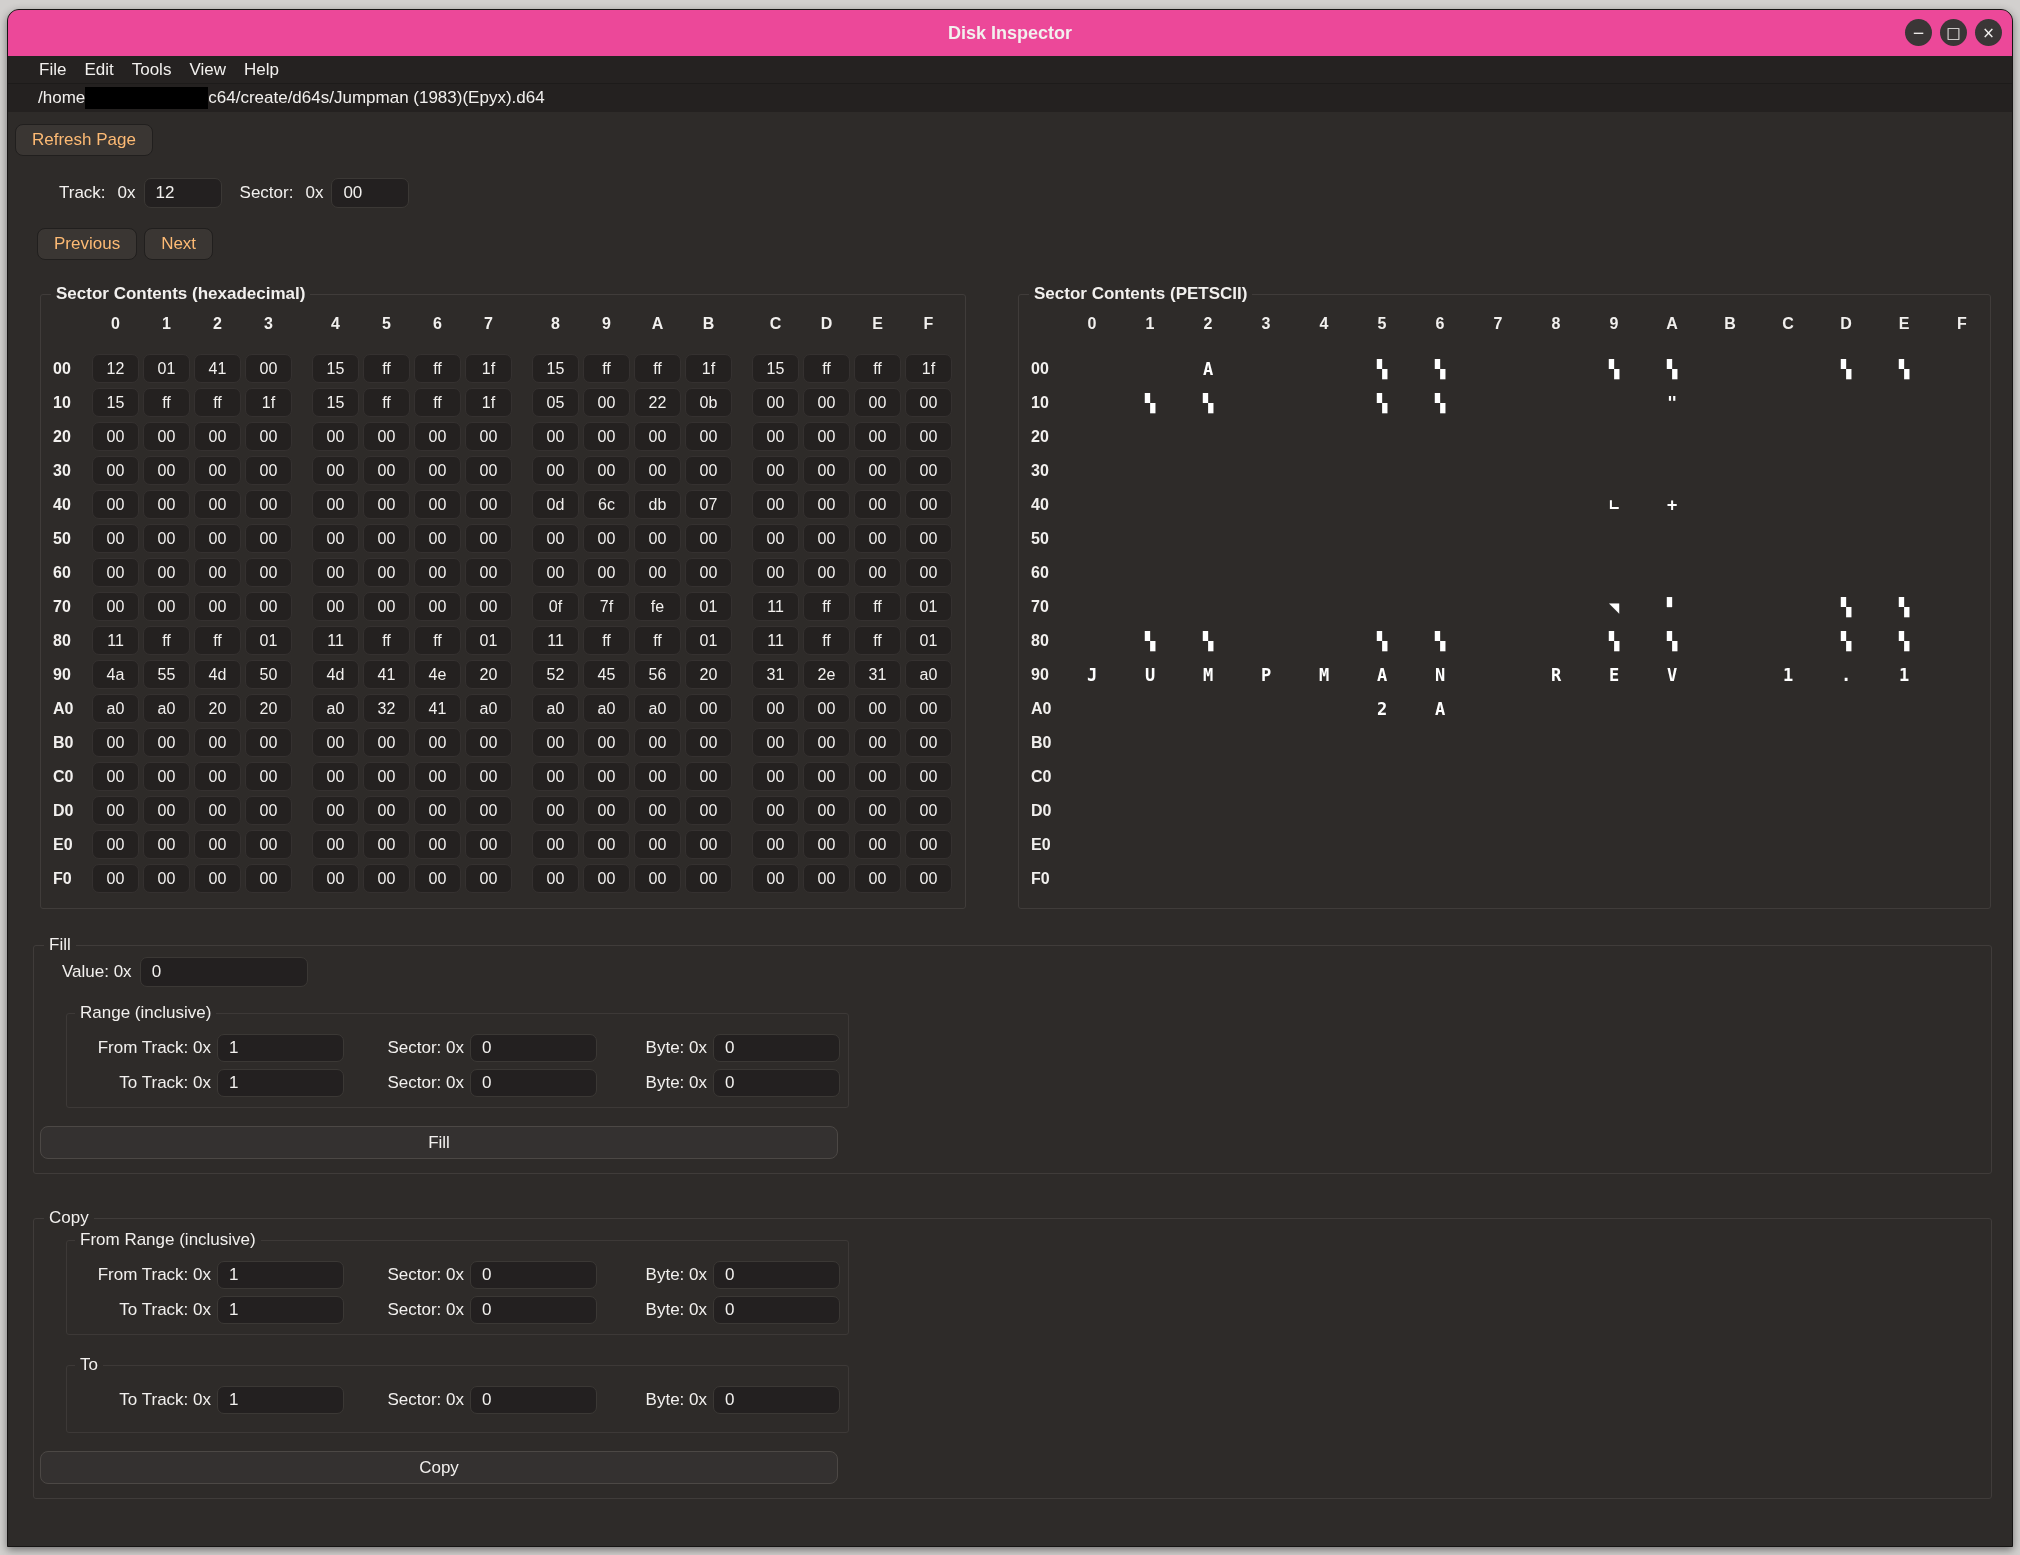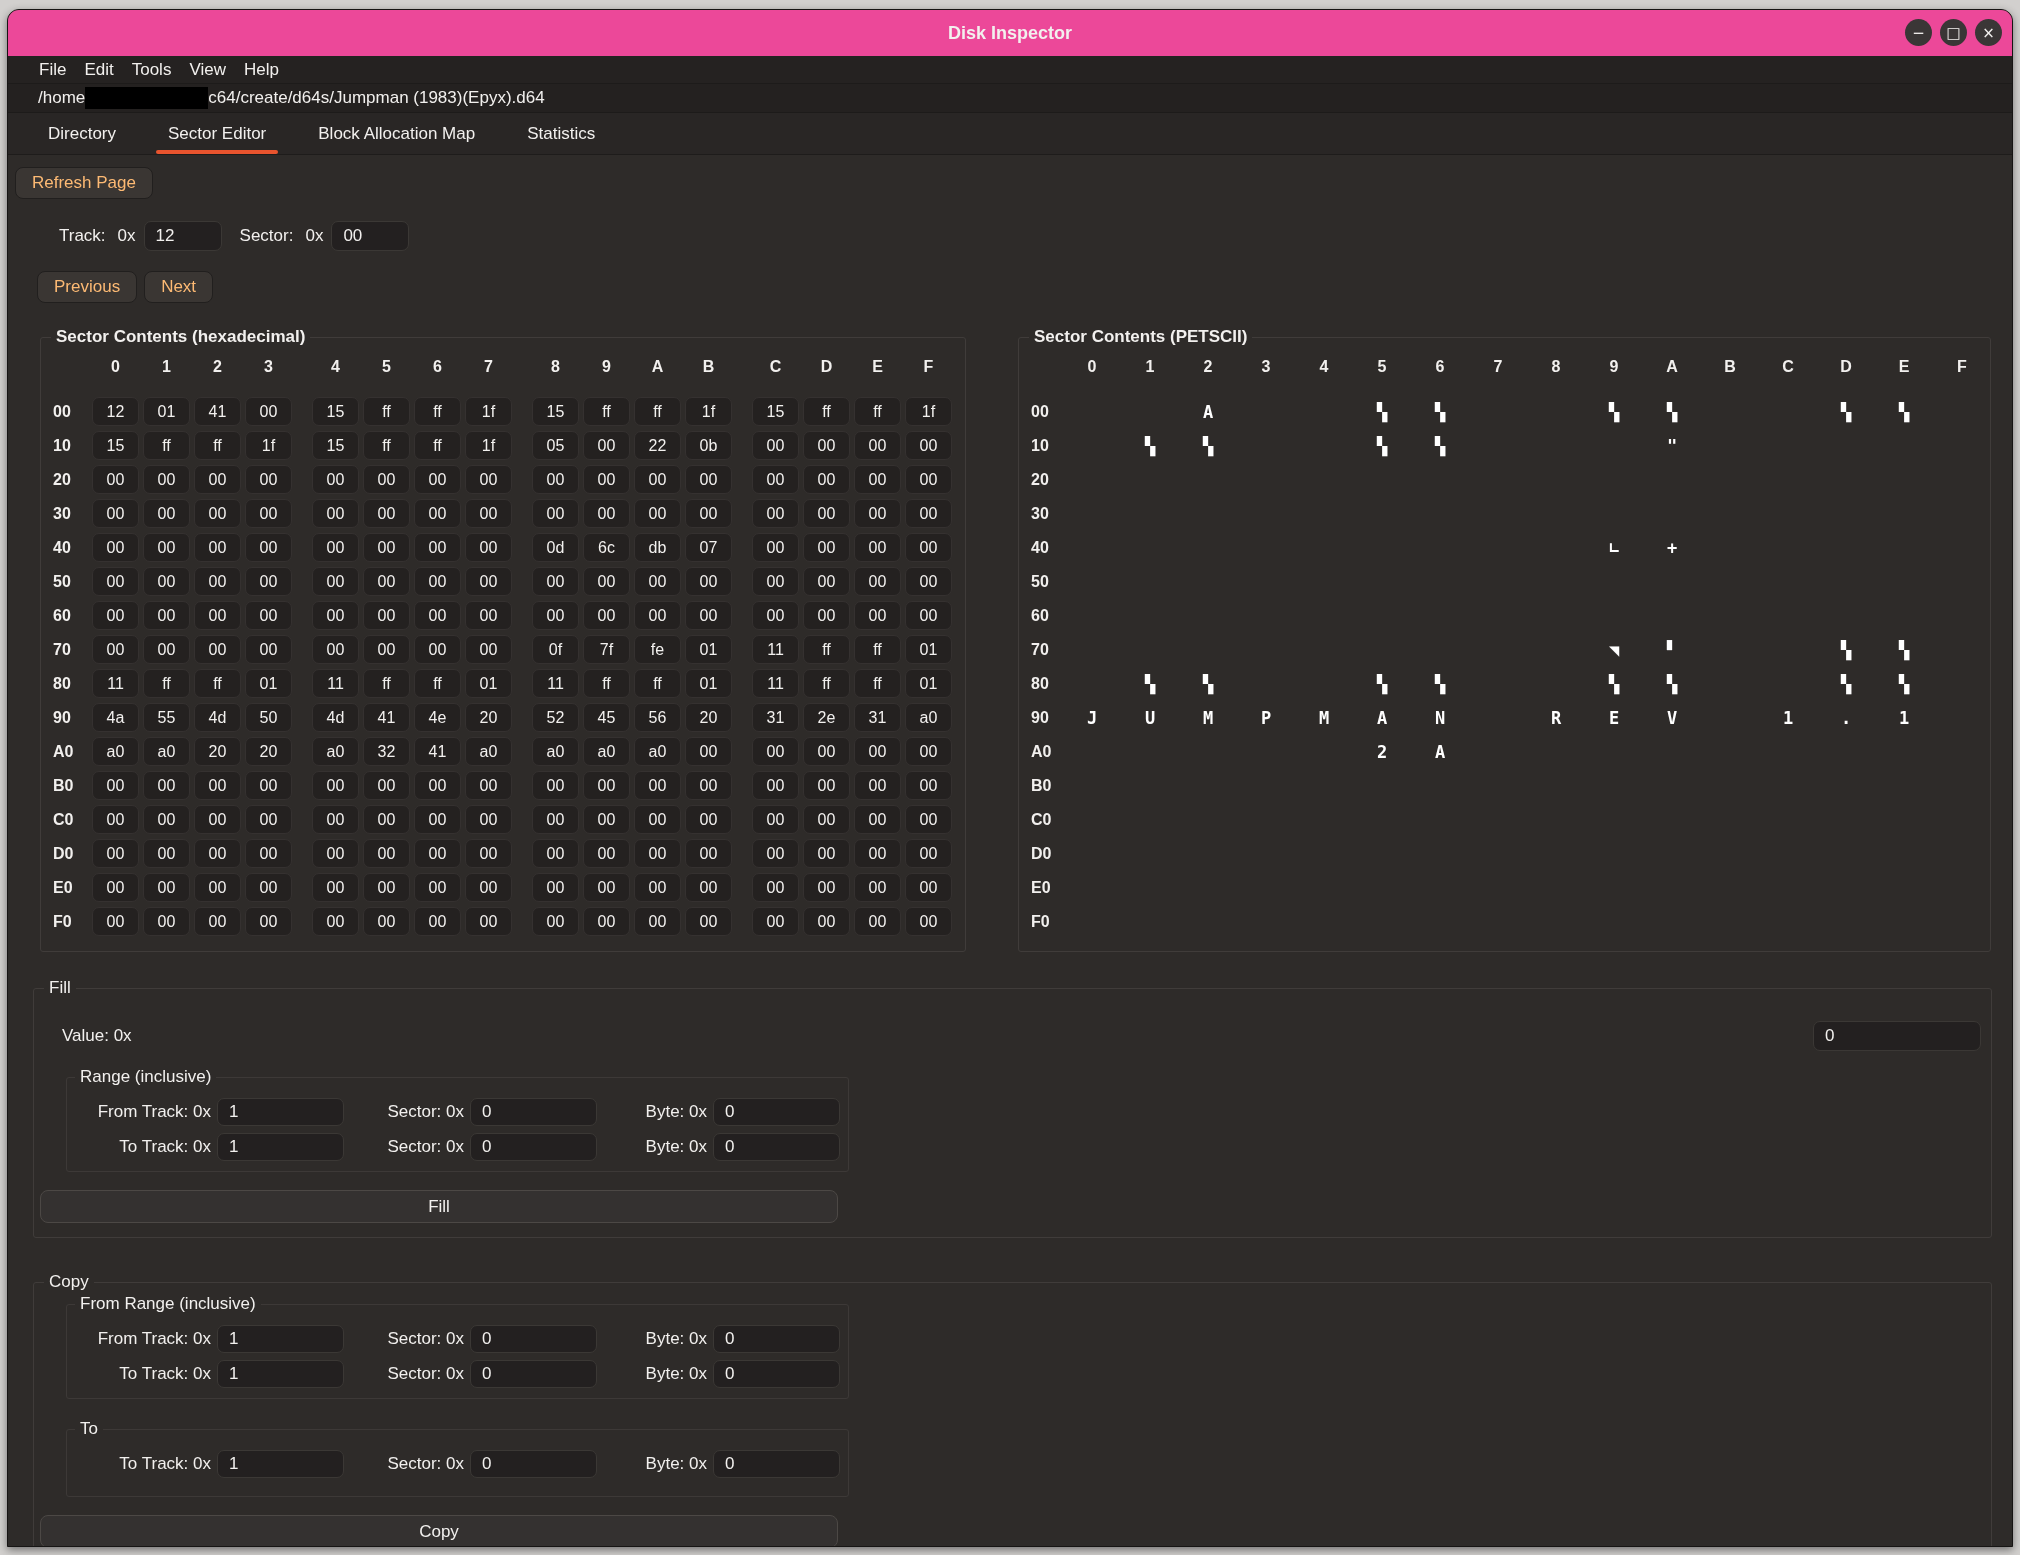--- a/index.html
+++ b/index.html
@@ -72,21 +72,21 @@
     font-size: 16px; color: #f3f1ef; }
   .head-hex { width: 47px; text-align: center; font-weight: bold; font-size: 16px; }
   .pet-cell { width: 44px; height: 29px; display: flex; align-items: center; justify-content: center;
     font-family: "DejaVu Sans Mono", "DejaVu Sans", monospace; font-weight: bold;
     font-size: 17px; color: #ffffff; }
   .head-pet { width: 44px; text-align: center; font-weight: bold; font-size: 16px;
     font-family: "Liberation Sans", sans-serif; }
   
   .section-fieldset { margin: 26px 10px 0 18px; padding: 2px 10px 14px 6px; }
   .copyfs { margin-top: 34px; }
-  .value-row { margin: 21px 0 16px 22px; display: flex; align-items: center; justify-content: space-between; }
+  .value-row { margin: 0 0 16px 22px; display: flex; align-items: center; }
   .value-input { width: 168px; margin-left: 8px; }
   .inner-fieldset { width: 762px; margin-left: 26px; padding: 4px 8px 10px 4px;
     border-color: #3d3937; }
   .param-row { display: flex; align-items: center; margin: 7px 0 0 0; }
   .plabel { font-size: 17px; }
   .plabel.l1 { width: 140px; text-align: right; margin-right: 6px; }
   .plabel.l2 { width: 120px; text-align: right; margin-right: 6px; }
   .plabel.l3 { width: 110px; text-align: right; margin-right: 6px; }
   .pinput.pw { width: 127px; height: 28px; }
   .big-btn { display: block; width: 798px; height: 33px; margin-top: 18px;
@@ -115,26 +115,20 @@
       <div class="menu-item">View</div>
       <div class="menu-item">Help</div>
     </div>
 
   <div class="pathbar">
     <span>/home</span>
       <span class="redaction"></span>
       <span>c64/create/d64s/Jumpman (1983)(Epyx).d64</span>
   </div>
 
-  <div class="tabbar" id="tabbar">
-      <div class="tab">Directory</div>
-      <div class="tab active">Sector Editor</div>
-      <div class="tab">Block Allocation Map</div>
-      <div class="tab">Statistics</div>
-    </div>
 
   <div class="content">
 
     <button class="btn">Refresh Page</button>
 
     <div class="ts-row">
       <span class="lbl">Track:</span>
       <span class="lbl ml12">0x</span>
       <span class="input ts-input ml8">12</span>
       <span class="lbl ml18">Sector:</span>

